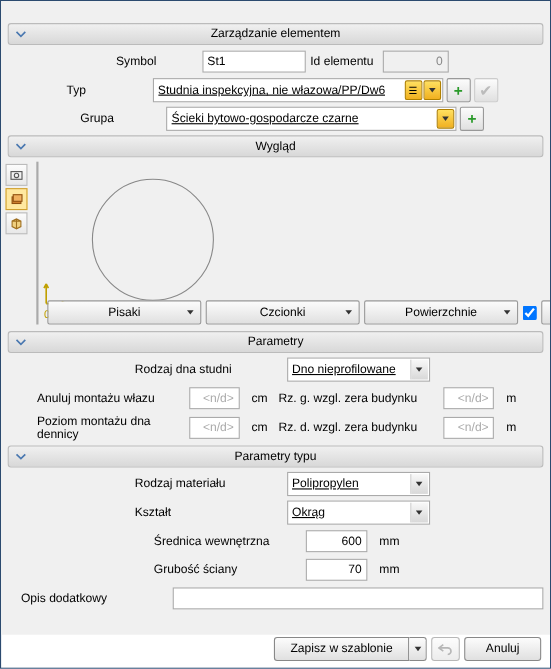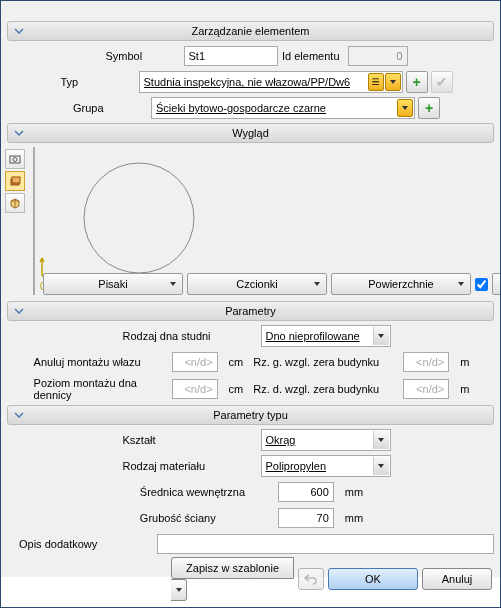--- a/index.html
+++ b/index.html
@@ -32,21 +32,21 @@
   .dropbtn { width: 140px; height: 22px; border: 1px solid #999; background: linear-gradient(to bottom,#fcfcfc,#e0e0e0); border-radius: 2px; display: flex; align-items: center; justify-content: center; position: relative; cursor: pointer; }
   .dropbtn .ar { position: absolute; right: 6px; }
   .opisrow { display: flex; align-items: center; gap: 4px; }
   .opisrow input[type=checkbox] { margin: 0; }
   .smallinput { width: 46px; text-align: right; }
   .unit { margin-left: 11px; margin-right: 10px; }
   .bottombar { position: absolute; bottom: 6px; right: 8px; display: flex; gap: 4px; align-items: center; }
   .btn { height: 22px; border: 1px solid #888; background: linear-gradient(to bottom,#fcfcfc,#e0e0e0); border-radius: 3px; padding: 0 14px; cursor: pointer; display:flex; align-items:center; justify-content:center; }
   .btn.ok { background: linear-gradient(to bottom,#e0f0ff,#b0d0f0); border-color: #4a78b0; width: 90px; }
   .btn.sm { width: 26px; padding: 0; }
-  .splitbtn { display: flex; flex-direction: column; }
+  .splitbtn { display: flex; }
   .splitbtn .btn { border-radius: 3px 0 0 3px; }
   .splitbtn .btn.part2 { border-radius: 0 3px 3px 0; border-left: none; width: 16px; padding:0; }
   .arrow-dn { width:0; height:0; border-left:3px solid transparent; border-right:3px solid transparent; border-top:4px solid #333; }
   .ylwbtn { width:16px; height:18px; background:linear-gradient(to bottom,#ffe060,#f0b020); border:1px solid #b08000; border-radius:2px; display:flex; align-items:center; justify-content:center; margin-left:1px; cursor:pointer; font-size:9px; }
   .export-icon { width:12px; height:12px; }
 </style>
 </head>
 <body>
 
 <div class="window">
@@ -208,38 +208,38 @@
 
     <div class="section-header">
       <span class="chev">
           <svg viewBox="0 0 10 10">
             <path d="M1 3 L5 7 L9 3" stroke="#4a78b0" stroke-width="1.5" fill="none"></path>
           </svg>
         </span>
       <span>Parametry typu</span>
     </div>
     <div class="row">
+      <span class="lbl2">Rodzaj materiału</span>
+      <div class="combo" style="width:130px">
+        <span>Polipropylen</span>
+        <div class="cbtn">
+            <div class="arrow-dn"></div>
+          </div>
+      </div>
+    </div>
+    <div class="row">
       <span class="lbl2">Kształt</span>
       <div class="combo" style="width:130px">
         <span>Okrąg</span>
         <div class="cbtn">
             <div class="arrow-dn"></div>
           </div>
       </div>
     </div>
     <div class="row">
-      <span class="lbl2">Rodzaj materiału</span>
-      <div class="combo" style="width:130px">
-        <span>Polipropylen</span>
-        <div class="cbtn">
-            <div class="arrow-dn"></div>
-          </div>
-      </div>
-    </div>
-    <div class="row">
       <span class="lbl2">Średnica wewnętrzna</span>
       <input class="textinput" style="width: 56px; text-align: right;" value="600">
       <span class="unit">mm</span>
     </div>
     <div class="row">
       <span class="lbl2">Grubość ściany</span>
       <input class="textinput" style="width: 56px; text-align: right;" value="70">
       <span class="unit">mm</span>
     </div>
     <div class="row">
@@ -254,22 +254,19 @@
           </div>
         <div class="btn part2">
             <div class="arrow-dn"></div>
           </div>
       </div>
       <div class="btn sm" style="opacity:0.6">
         <svg width="14" height="12" viewBox="0 0 14 12">
             <path d="M5 2 L1 5 L5 8 M1 5 L9 5 A3 3 0 0 1 9 11" fill="none" stroke="#888" stroke-width="1.5"></path>
           </svg>
       </div>
-      <div class="btn ok">
-          <span>OK</span>
-        </div>
       <div class="btn" style="width:70px">
           <span>Anuluj</span>
         </div>
     </div>
 
   </div>
 </div>
 
 </body></html>

